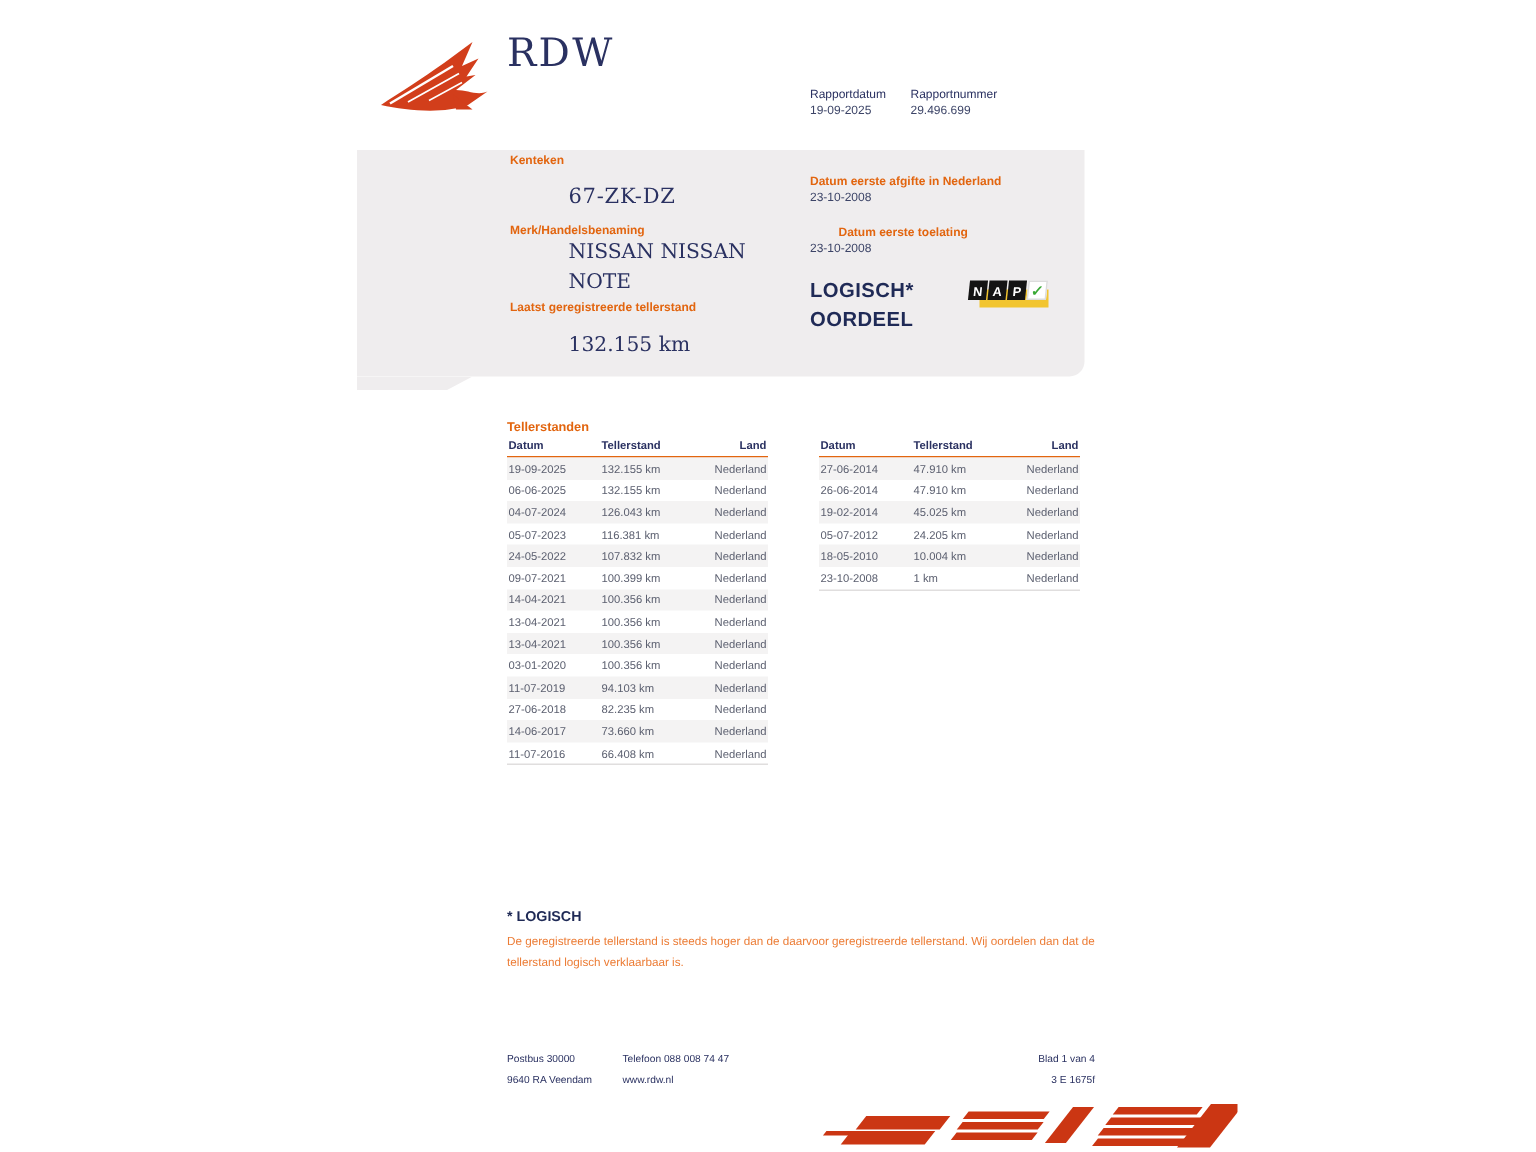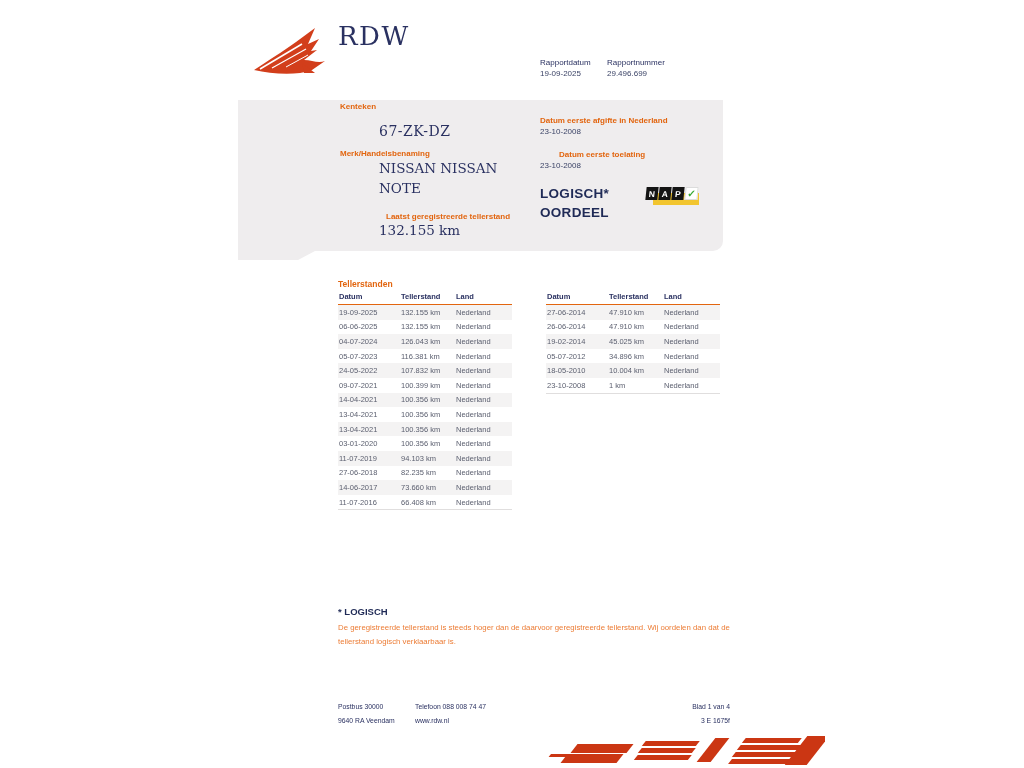--- a/index.html
+++ b/index.html
@@ -22,21 +22,21 @@
         border-radius:0 0 10px 0;}
   .vbox-tail{position:absolute;left:238px;top:251px;width:77px;height:9px;background:#efedee;
              clip-path:polygon(0 0,100% 0,78% 100%,0 100%);}
   .flabel{position:absolute;font-size:8px;font-weight:bold;color:#e2650f;}
   .fvalue-serif{position:absolute;font-family:"DejaVu Serif",serif;color:#2a3161;margin-left:39px;}
   .fvalue-sans{position:absolute;font-size:8px;color:#3c4467;}
   .kenteken-label{left:340px;top:102px;}
   .kenteken-value{left:340px;top:123px;font-size:14px;letter-spacing:.5px;}
   .merk-label{left:340px;top:149px;}
   .merk-value{left:340px;top:159px;font-size:13.5px;width:128px;line-height:19.5px;}
-  .teller-label{left:340px;top:212px;margin-left:46px;}
+  .teller-label{left:340px;top:200px;}
   .teller-value{left:340px;top:222px;font-size:13.5px;}
   .afgifte-label{left:540px;top:116px;}
   .afgifte-value{left:540px;top:127px;}
   .toelating-label{left:540px;top:150px;padding-left:19px;}
   .toelating-value{left:540px;top:161px;}
   .oordeel{position:absolute;left:540px;top:184px;font-size:13.5px;font-weight:bold;
            color:#1f2a56;line-height:19px;letter-spacing:.3px;}
 
   
   .nap{position:absolute;left:646px;top:184px;width:54px;height:24px;}
@@ -53,21 +53,21 @@
   .ttable{position:absolute;top:291px;width:174px;font-size:7.5px;}
   .ttable.left{left:338px;} .ttable.right{left:546px;}
   .thead{display:flex;font-weight:bold;color:#2a3161;border-bottom:1.5px solid #e2650f;
          padding-bottom:3px;height:10px;align-items:flex-end;}
   .tbody{border-bottom:1px solid #e0dede;}
   .trow{display:flex;height:14.6px;align-items:center;color:#5c6070;}
   .trow:nth-child(odd){background:#f4f3f3;}
   .td{display:block;}
   .c-datum{flex:0 0 62px;text-align:left;padding-left:1px;}
   .c-km{flex:0 0 55px;text-align:left;}
-  .c-land{flex:1;padding-right:1px;}
+  .c-land{flex:1;text-align:right;padding-right:1px;}
 
   
   .fn-title{position:absolute;left:338px;top:606px;font-size:9.5px;font-weight:bold;color:#1f2a56;}
   .fn-text{position:absolute;left:338px;top:621px;width:396px;font-size:7.8px;line-height:13.5px;
            color:#ec7c35;}
 
   
   .foot{position:absolute;font-size:6.8px;color:#2a3161;line-height:14px;}
   .foot-a{left:338px;top:700px;}
   .foot-b{left:415px;top:700px;}
@@ -228,21 +228,21 @@
           <span class="td c-km">47.910 km</span>
           <span class="td c-land">Nederland</span>
         </div>
         <div class="trow">
           <span class="td c-datum">19-02-2014</span>
           <span class="td c-km">45.025 km</span>
           <span class="td c-land">Nederland</span>
         </div>
         <div class="trow">
           <span class="td c-datum">05-07-2012</span>
-          <span class="td c-km">34.896 km</span>
+          <span class="td c-km">24.205 km</span>
           <span class="td c-land">Nederland</span>
         </div>
         <div class="trow">
           <span class="td c-datum">18-05-2010</span>
           <span class="td c-km">10.004 km</span>
           <span class="td c-land">Nederland</span>
         </div>
         <div class="trow">
           <span class="td c-datum">23-10-2008</span>
           <span class="td c-km">1 km</span>

